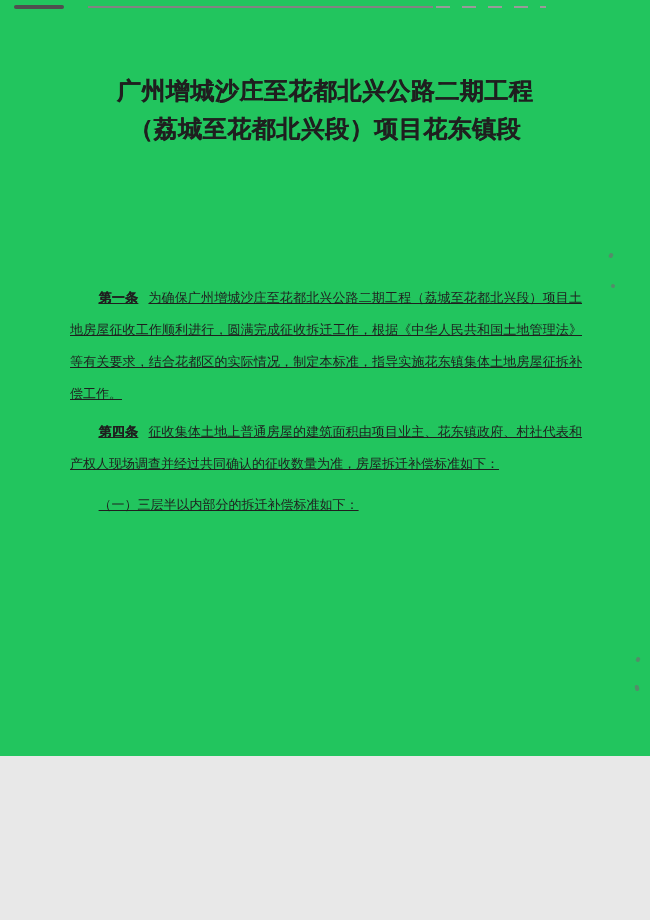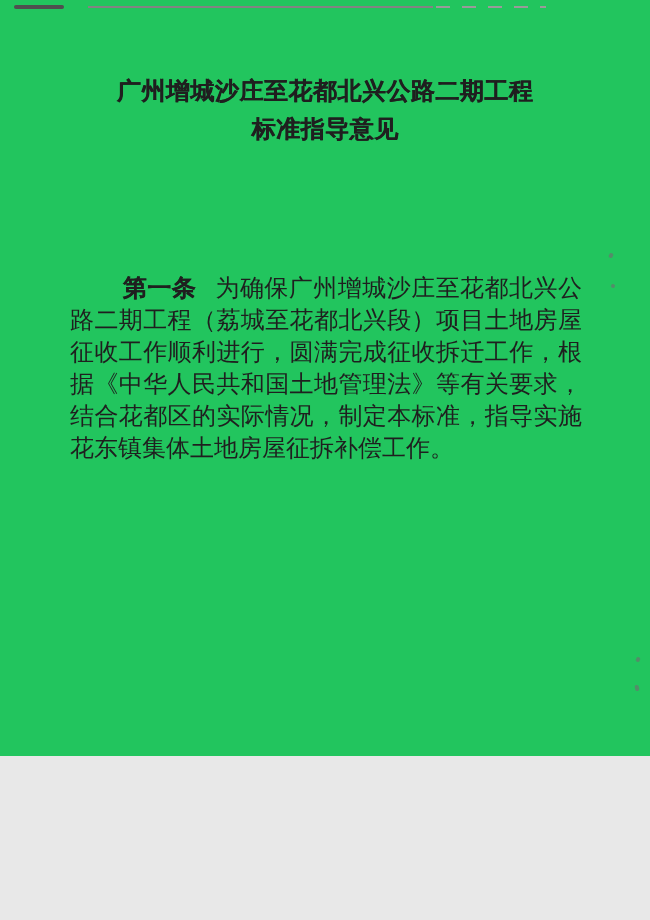--- a/index.html
+++ b/index.html
@@ -48,27 +48,28 @@
     width: 100%;
     text-align: center;
     font-size: 24px;
     font-weight: 700;
     line-height: 38px;
     letter-spacing: 0.5px;
     text-shadow: 0.4px 0 0 #1f1f1f;
   }
   .doc-body {
     position: absolute;
-    top: 272px;
+    top: 282px;
     left: 70px;
     width: 512px;
-    font-size: 24px;
+    font-size: 13px;
     line-height: 32px;
     text-align: justify;
     text-justify: inter-ideograph;
+    text-decoration: underline;
   }
   .doc-body p {
     margin: 0 0 6px 0;
     text-indent: 2.2em;
   }
   .article-label {
     font-weight: 700;
     margin-right: 0.8em;
     text-shadow: 0.3px 0 0 #1f1f1f;
   }
@@ -93,26 +94,28 @@
   <div class="scan-seg s2"></div>
   <div class="scan-seg s3"></div>
 
   <div class="speck k1"></div>
   <div class="speck k2"></div>
   <div class="speck k3"></div>
   <div class="speck k4"></div>
 
   <div class="doc-title">
     <div>广州增城沙庄至花都北兴公路二期工程</div>
-    <div>标准指导意见</div>
+    <div>（荔城至花都北兴段）项目花东镇段</div>
   </div>
 
   <div class="doc-body">
     <p><span class="article-label">第一条</span><span>为确保广州增城沙庄至花都北兴公路二期工程（荔城至花都北兴段）项目土地房屋征收工作顺利进行，圆满完成征收拆迁工作，根据《中华人民共和国土地管理法》等有关要求，结合花都区的实际情况，制定本标准，指导实施花东镇集体土地房屋征拆补偿工作。</span></p>
 
 
 
+    <p><span class="article-label">第四条</span><span>征收集体土地上普通房屋的建筑面积由项目业主、花东镇政府、村社代表和产权人现场调查并经过共同确认的征收数量为准，房屋拆迁补偿标准如下：</span></p>
 
+    <p class="sub-item">（一）三层半以内部分的拆迁补偿标准如下：</p>
   </div>
 
   <div class="page-number">— 2 —</div>
 
 </div>
 
 </body></html>

